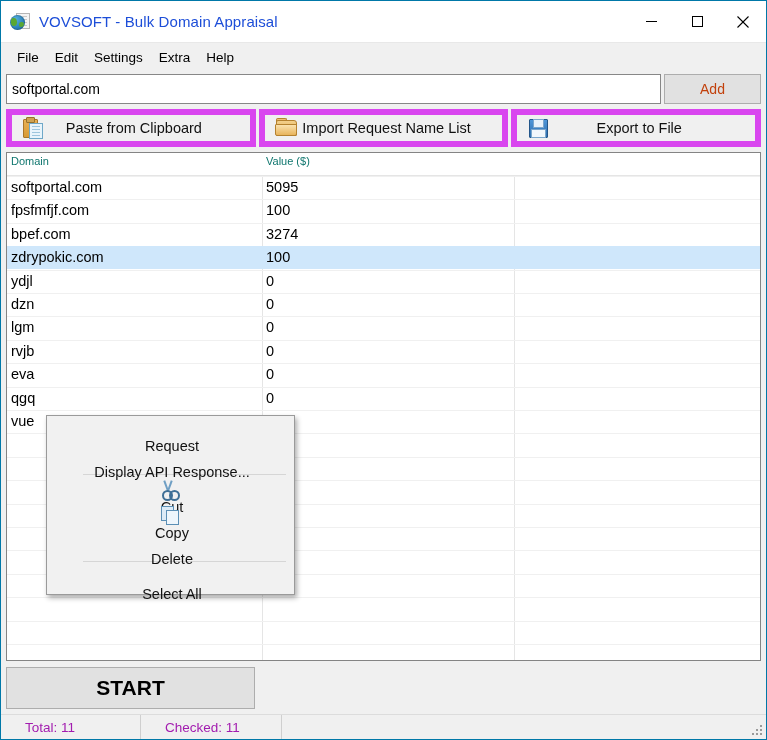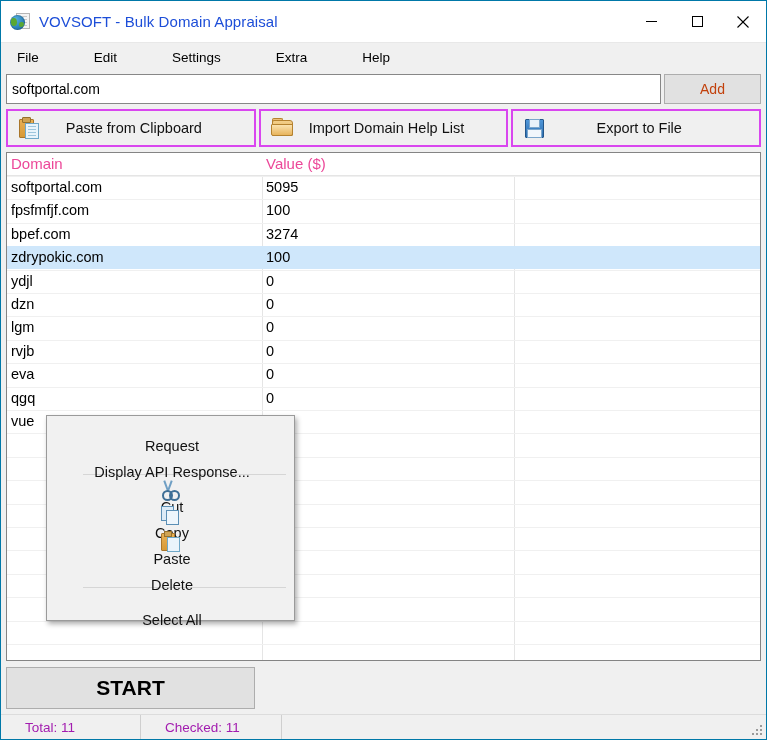--- a/index.html
+++ b/index.html
@@ -59,21 +59,20 @@
     display:flex;align-items:center;justify-content:center;
     font-size:15px;color:#000;
   }
   .wbtn svg{display:block;}
   
   .menubar{
     height:29px;min-height:29px;
     background:#f0f0f0;
     display:flex;align-items:center;
     padding-left:8px;
-    gap:39px;
   }
   .menuitem{
     font-size:13.5px;color:#000;padding:4px 8px;
   }
   
   .inputrow{
     height:30px;min-height:30px;
     display:flex;align-items:stretch;
     margin:2px 5px 0 5px;
   }
@@ -96,21 +95,21 @@
   }
   
   .toolbar{
     height:38px;min-height:38px;
     display:flex;align-items:stretch;
     margin:5px 5px 0 5px;gap:3px;
   }
   .tbtn{
     flex:1 1 0;
     background:#f0f0f0;
-    border:2px solid #d946ef;
+    border:6px solid #d946ef;
     display:flex;align-items:center;
     box-sizing:border-box;
     position:relative;
     cursor:default;
   }
   .tbtn .ticon{
     width:22px;height:22px;margin-left:10px;flex:0 0 auto;position:relative;
   }
   .tbtn .tlabel{
     flex:1 1 auto;text-align:center;
@@ -170,21 +169,21 @@
     border:1px solid #848484;background:#fff;
     position:relative;overflow:hidden;
   }
   .colline{position:absolute;top:0;bottom:0;width:1px;background:#e5e5e5;}
   .rowline{position:absolute;left:0;right:0;height:1px;background:#f0f0f0;}
   .hdr{
     position:absolute;left:0;right:0;top:0;height:22px;
     background:#fff;border-bottom:1px solid #e5e5e5;
   }
   .hdr .hcell{
-    position:absolute;top:2px;font-size:15px;color:#ec4899;
+    position:absolute;top:2px;font-size:11px;color:#0f766e;
   }
   .row{
     position:absolute;left:0;right:0;height:23px;
   }
   .row.selected{background:#cfe7fb;}
   .row .cell{
     position:absolute;top:3px;font-size:14.5px;color:#000;
     white-space:nowrap;
   }
   .c-domain{left:4px;}
@@ -328,21 +327,21 @@
           <i class="paper"></i>
       </span>
       <span class="tlabel">Paste from Clipboard</span>
     </div>
     <div class="tbtn">
       <span class="ticon ic-folder">
         <i class="tab"></i>
           <i class="back"></i>
           <i class="front"></i>
       </span>
-      <span class="tlabel">Import Domain Help List</span>
+      <span class="tlabel">Import Request Name List</span>
     </div>
     <div class="tbtn">
       <span class="ticon ic-save">
         <i class="body"></i>
           <i class="shutter"></i>
           <i class="label"></i>
       </span>
       <span class="tlabel">Export to File</span>
     </div>
   </div>
@@ -444,28 +443,20 @@
         <span class="cmlabel">Cut</span>
       </div>
       <div class="ctxitem">
         <span class="cmicon ic-copy">
           <i class="p1"></i>
             <i class="p2"></i>
         </span>
         <span class="cmlabel">Copy</span>
       </div>
       <div class="ctxitem">
-        <span class="cmicon ic-paste">
-          <i class="board"></i>
-            <i class="clasp"></i>
-            <i class="paper"></i>
-        </span>
-        <span class="cmlabel">Paste</span>
-      </div>
-      <div class="ctxitem">
         <span class="cmicon"></span>
         <span class="cmlabel">Delete</span>
       </div>
       <div class="ctxsep"></div>
       <div class="ctxitem">
         <span class="cmicon"></span>
         <span class="cmlabel">Select All</span>
       </div>
     </div>
   </div>

